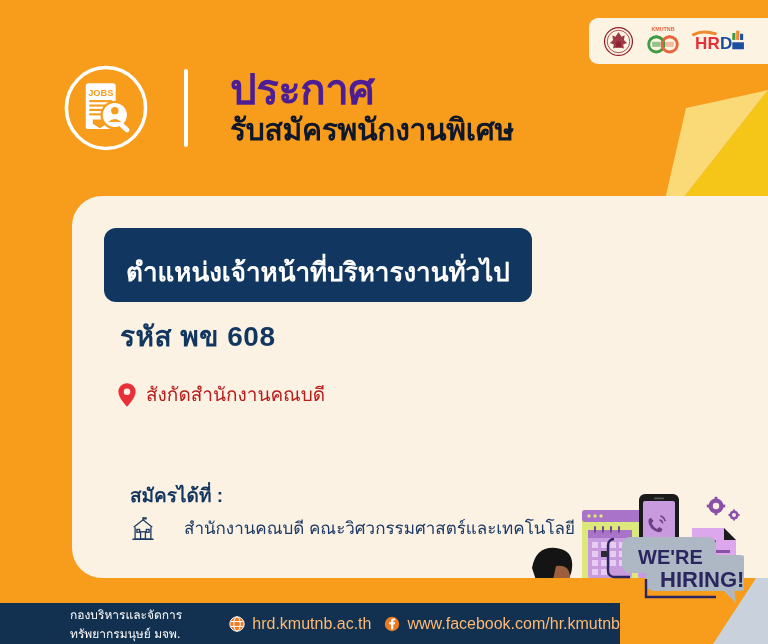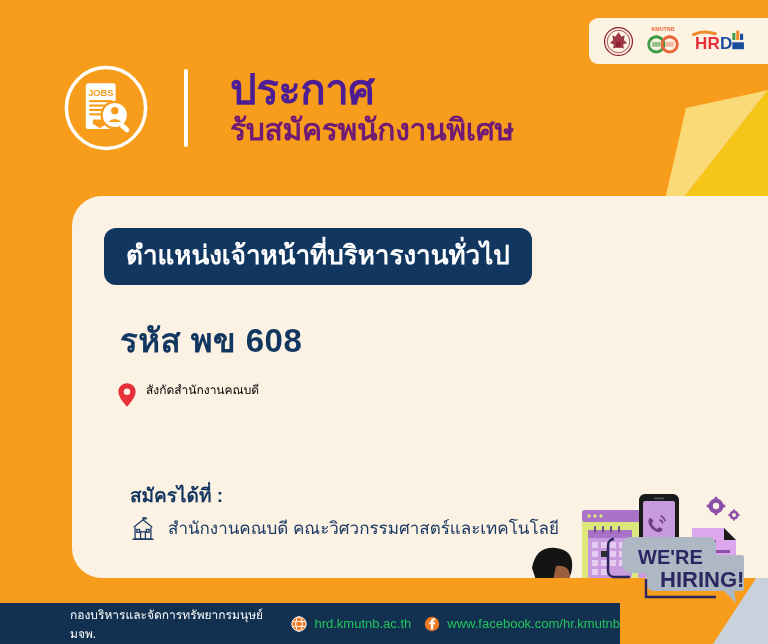--- a/index.html
+++ b/index.html
@@ -32,82 +32,82 @@
   
   .header { position:absolute; left:62px; top:64px; display:flex; align-items:center; gap:30px; }
   .jobs-icon { width:88px; height:88px; flex:none; }
   .hdr-rule { width:4px; height:78px; background:#ffffff; border-radius:2px; margin-left:4px; }
   .hdr-text { margin-left:12px; }
   .hdr-l1 {
     color:#4c1d95; font-weight:bold; font-size:42px; line-height:1.0;
     letter-spacing:-0.5px;
   }
   .hdr-l2 {
-    color:#701a75; font-weight:bold; font-size:30px; line-height:1.15;
+    color:#0f172a; font-weight:bold; font-size:30px; line-height:1.15;
     margin-top:2px; letter-spacing:-0.3px;
   }
 
   
   .card {
     position:absolute; left:72px; top:196px;
     width:696px; height:382px;
     background:#FBF2E4;
     border-radius:30px 0 0 30px;
     overflow:hidden;
   }
 
   
   .title-banner {
     position:absolute; left:32px; top:32px;
     background:#11365F;
     border-radius:12px;
-    padding:11px 22px 13px 22px;
+    padding:28px 22px 13px 22px;
     display:inline-block;
   }
   .title-banner .t {
     color:#ffffff; font-weight:bold; font-size:26px; line-height:1.25;
     white-space:nowrap;
   }
 
   
   .code-line {
     position:absolute; left:48px; top:118px;
-    color:#11365F; font-weight:bold; font-size:33px; letter-spacing:0.5px;
+    color:#11365F; font-weight:bold; font-size:28px; letter-spacing:0.5px;
   }
 
   
   .affil { position:absolute; left:46px; top:186px; display:flex; gap:10px; align-items:flex-start; }
   .pin-icon { width:18px; height:24px; flex:none; margin-top:1px; }
-  .affil-txt { color:#000000; font-size:12px; line-height:1.42; }
+  .affil-txt { color:#b91c1c; font-size:19px; line-height:1.42; }
 
   
   .apply { position:absolute; left:58px; top:284px; }
   .apply-head { color:#14365E; font-weight:bold; font-size:19px; margin-bottom:6px; }
-  .apply-row { display:flex; align-items:center; gap:12px; margin-top:3px; }
+  .apply-row { display:flex; align-items:center; gap:28px; margin-top:3px; }
   .apply-ico { width:26px; height:26px; flex:none; }
   .apply-txt { color:#1C3A63; font-size:17px; line-height:1.3; }
 
   
   .illo { position:absolute; left:432px; top:292px; width:256px; height:186px; }
 
   
   .hiring { position:absolute; left:584px; top:533px; width:160px; height:70px; }
   .hiring svg { display:block; }
 
   
   .footer {
     position:absolute; left:0; bottom:0; width:620px; height:41px;
     background:#12304F;
     display:flex; align-items:center; gap:13px;
     padding-left:70px;
   }
   .f-dept { color:#ffffff; font-size:12px; }
   .f-item { display:flex; align-items:center; gap:7px; }
   .f-ico { width:16px; height:16px; flex:none; }
-  .f-link { color:#22c55e; font-size:13px; }
+  .f-link { color:#fdba74; font-size:16px; }
 </style>
 </head>
 <body>
 
 <div class="poster">
 
   <svg class="deco" viewBox="0 0 150 644">
     <polygon points="150,90 150,300 40,230" fill="#F5C518"></polygon>
     <polygon points="150,90 40,230 68,108" fill="#FAD977"></polygon>
     <polygon points="40,230 150,300 150,420 28,300" fill="#F0B429"></polygon>

